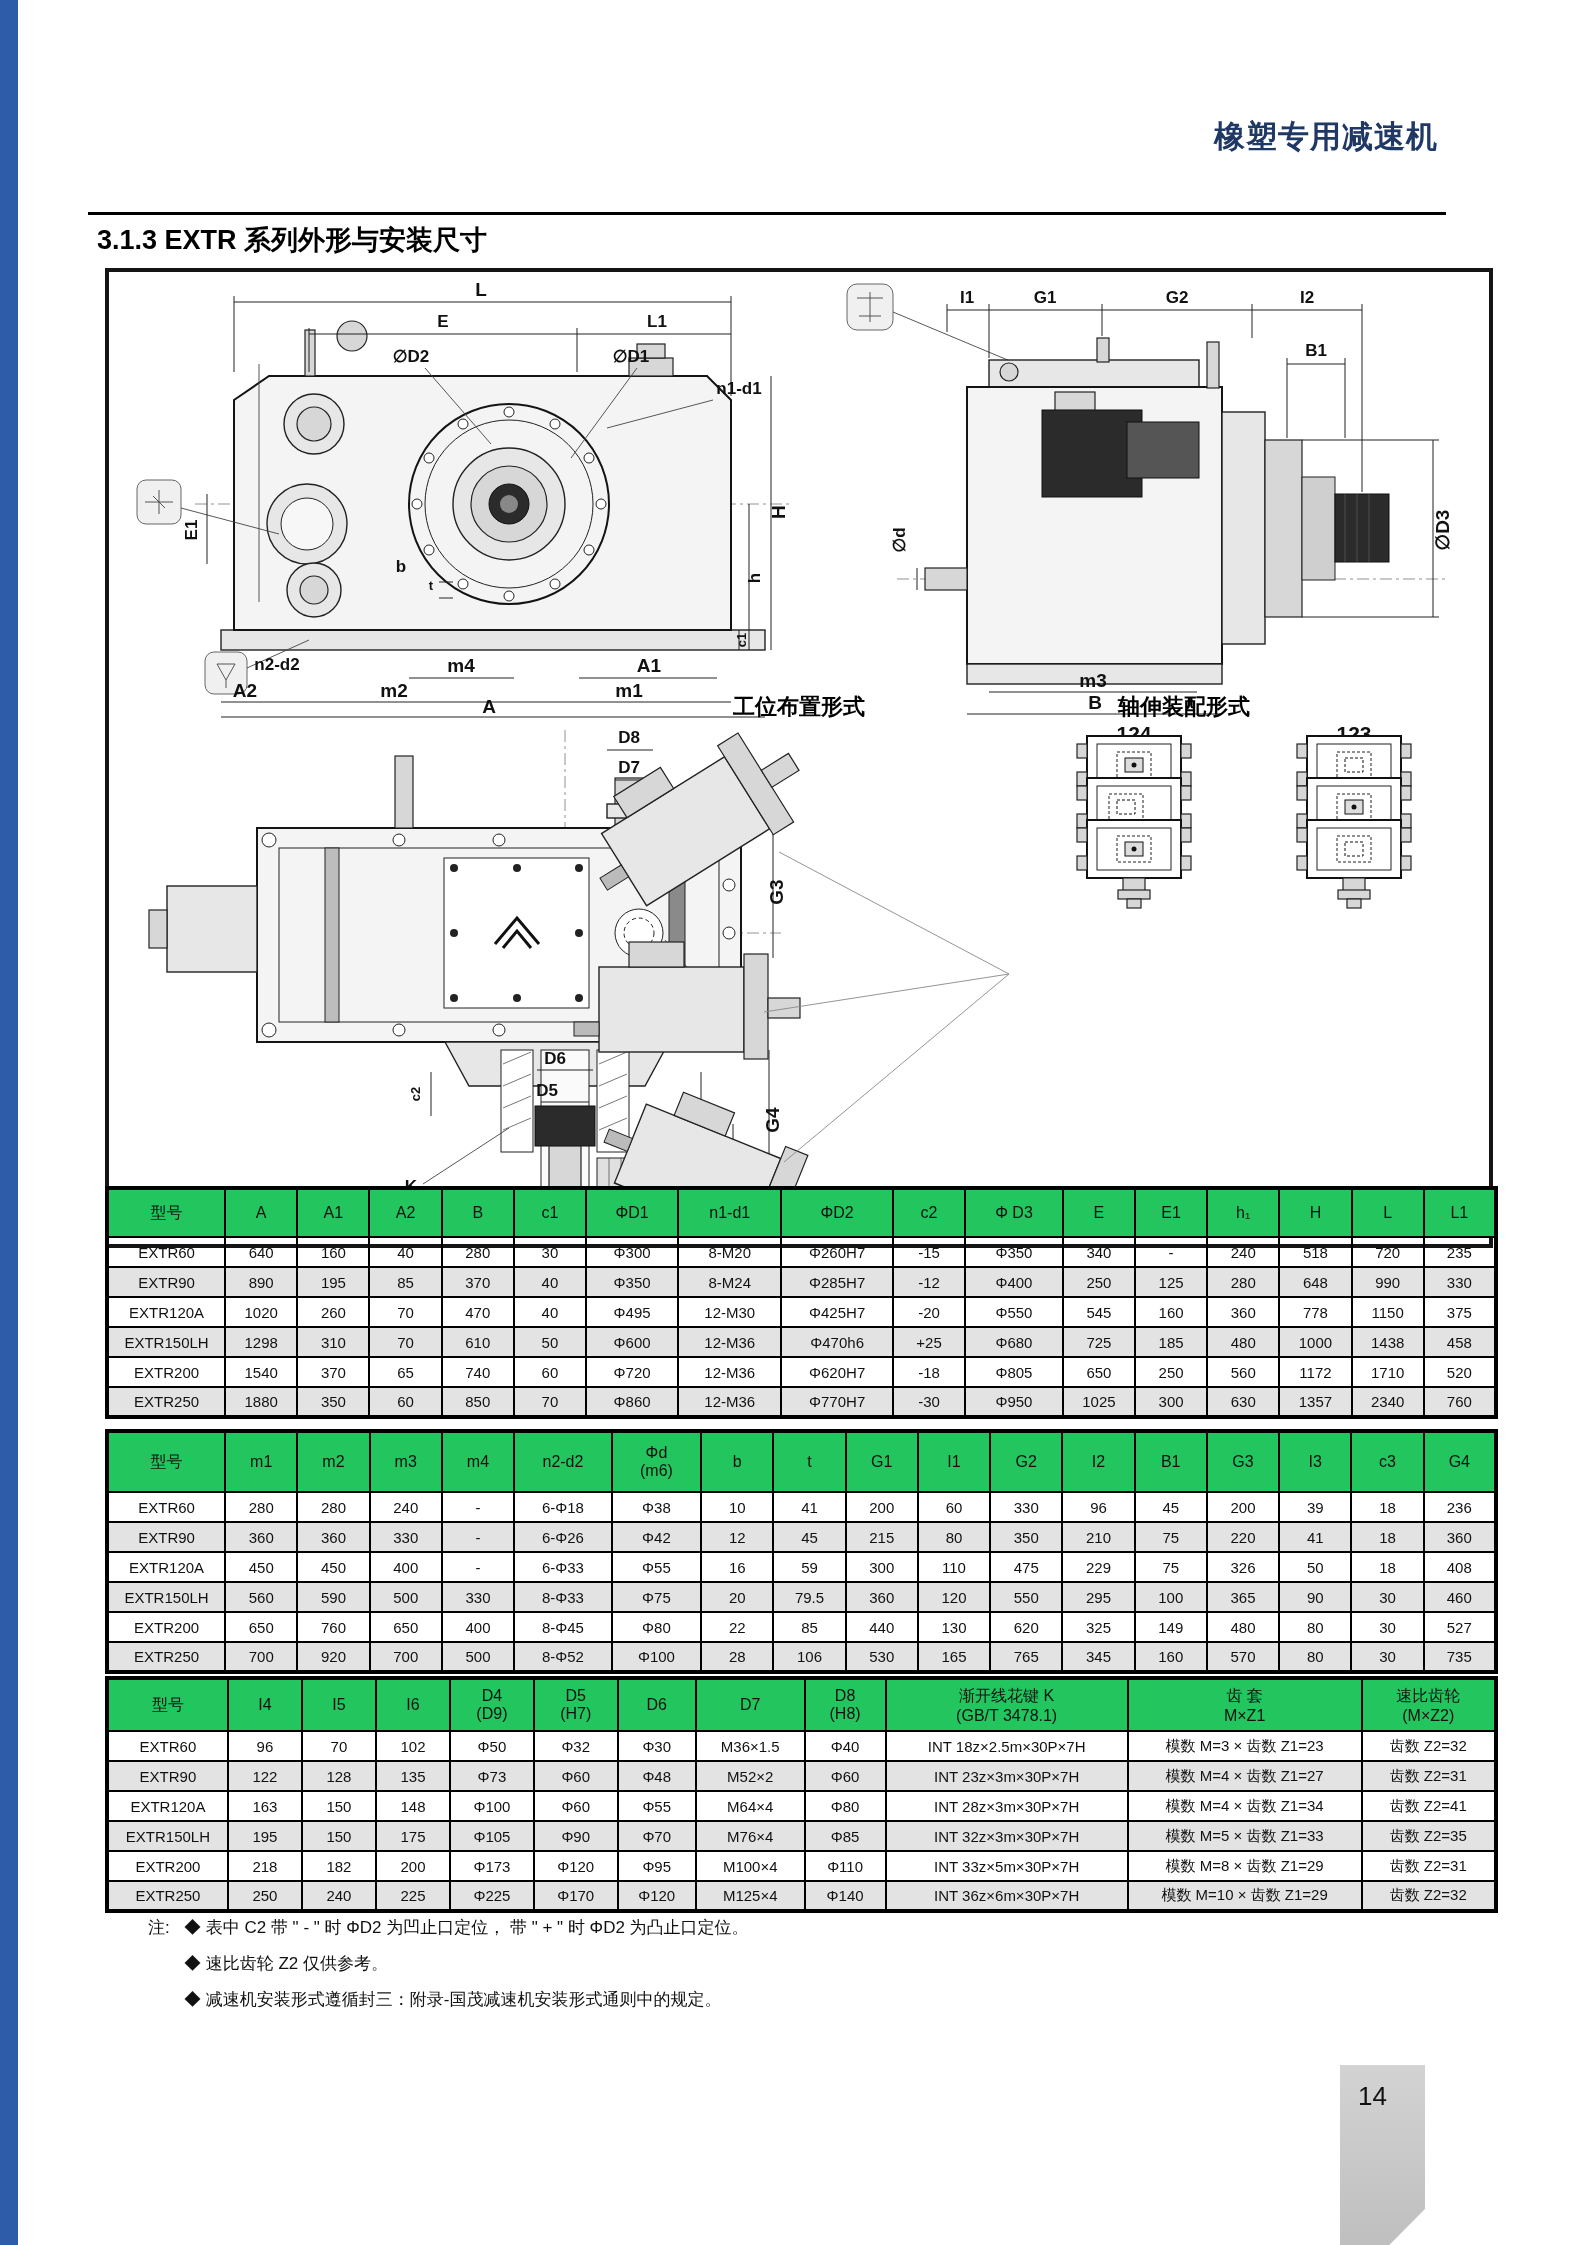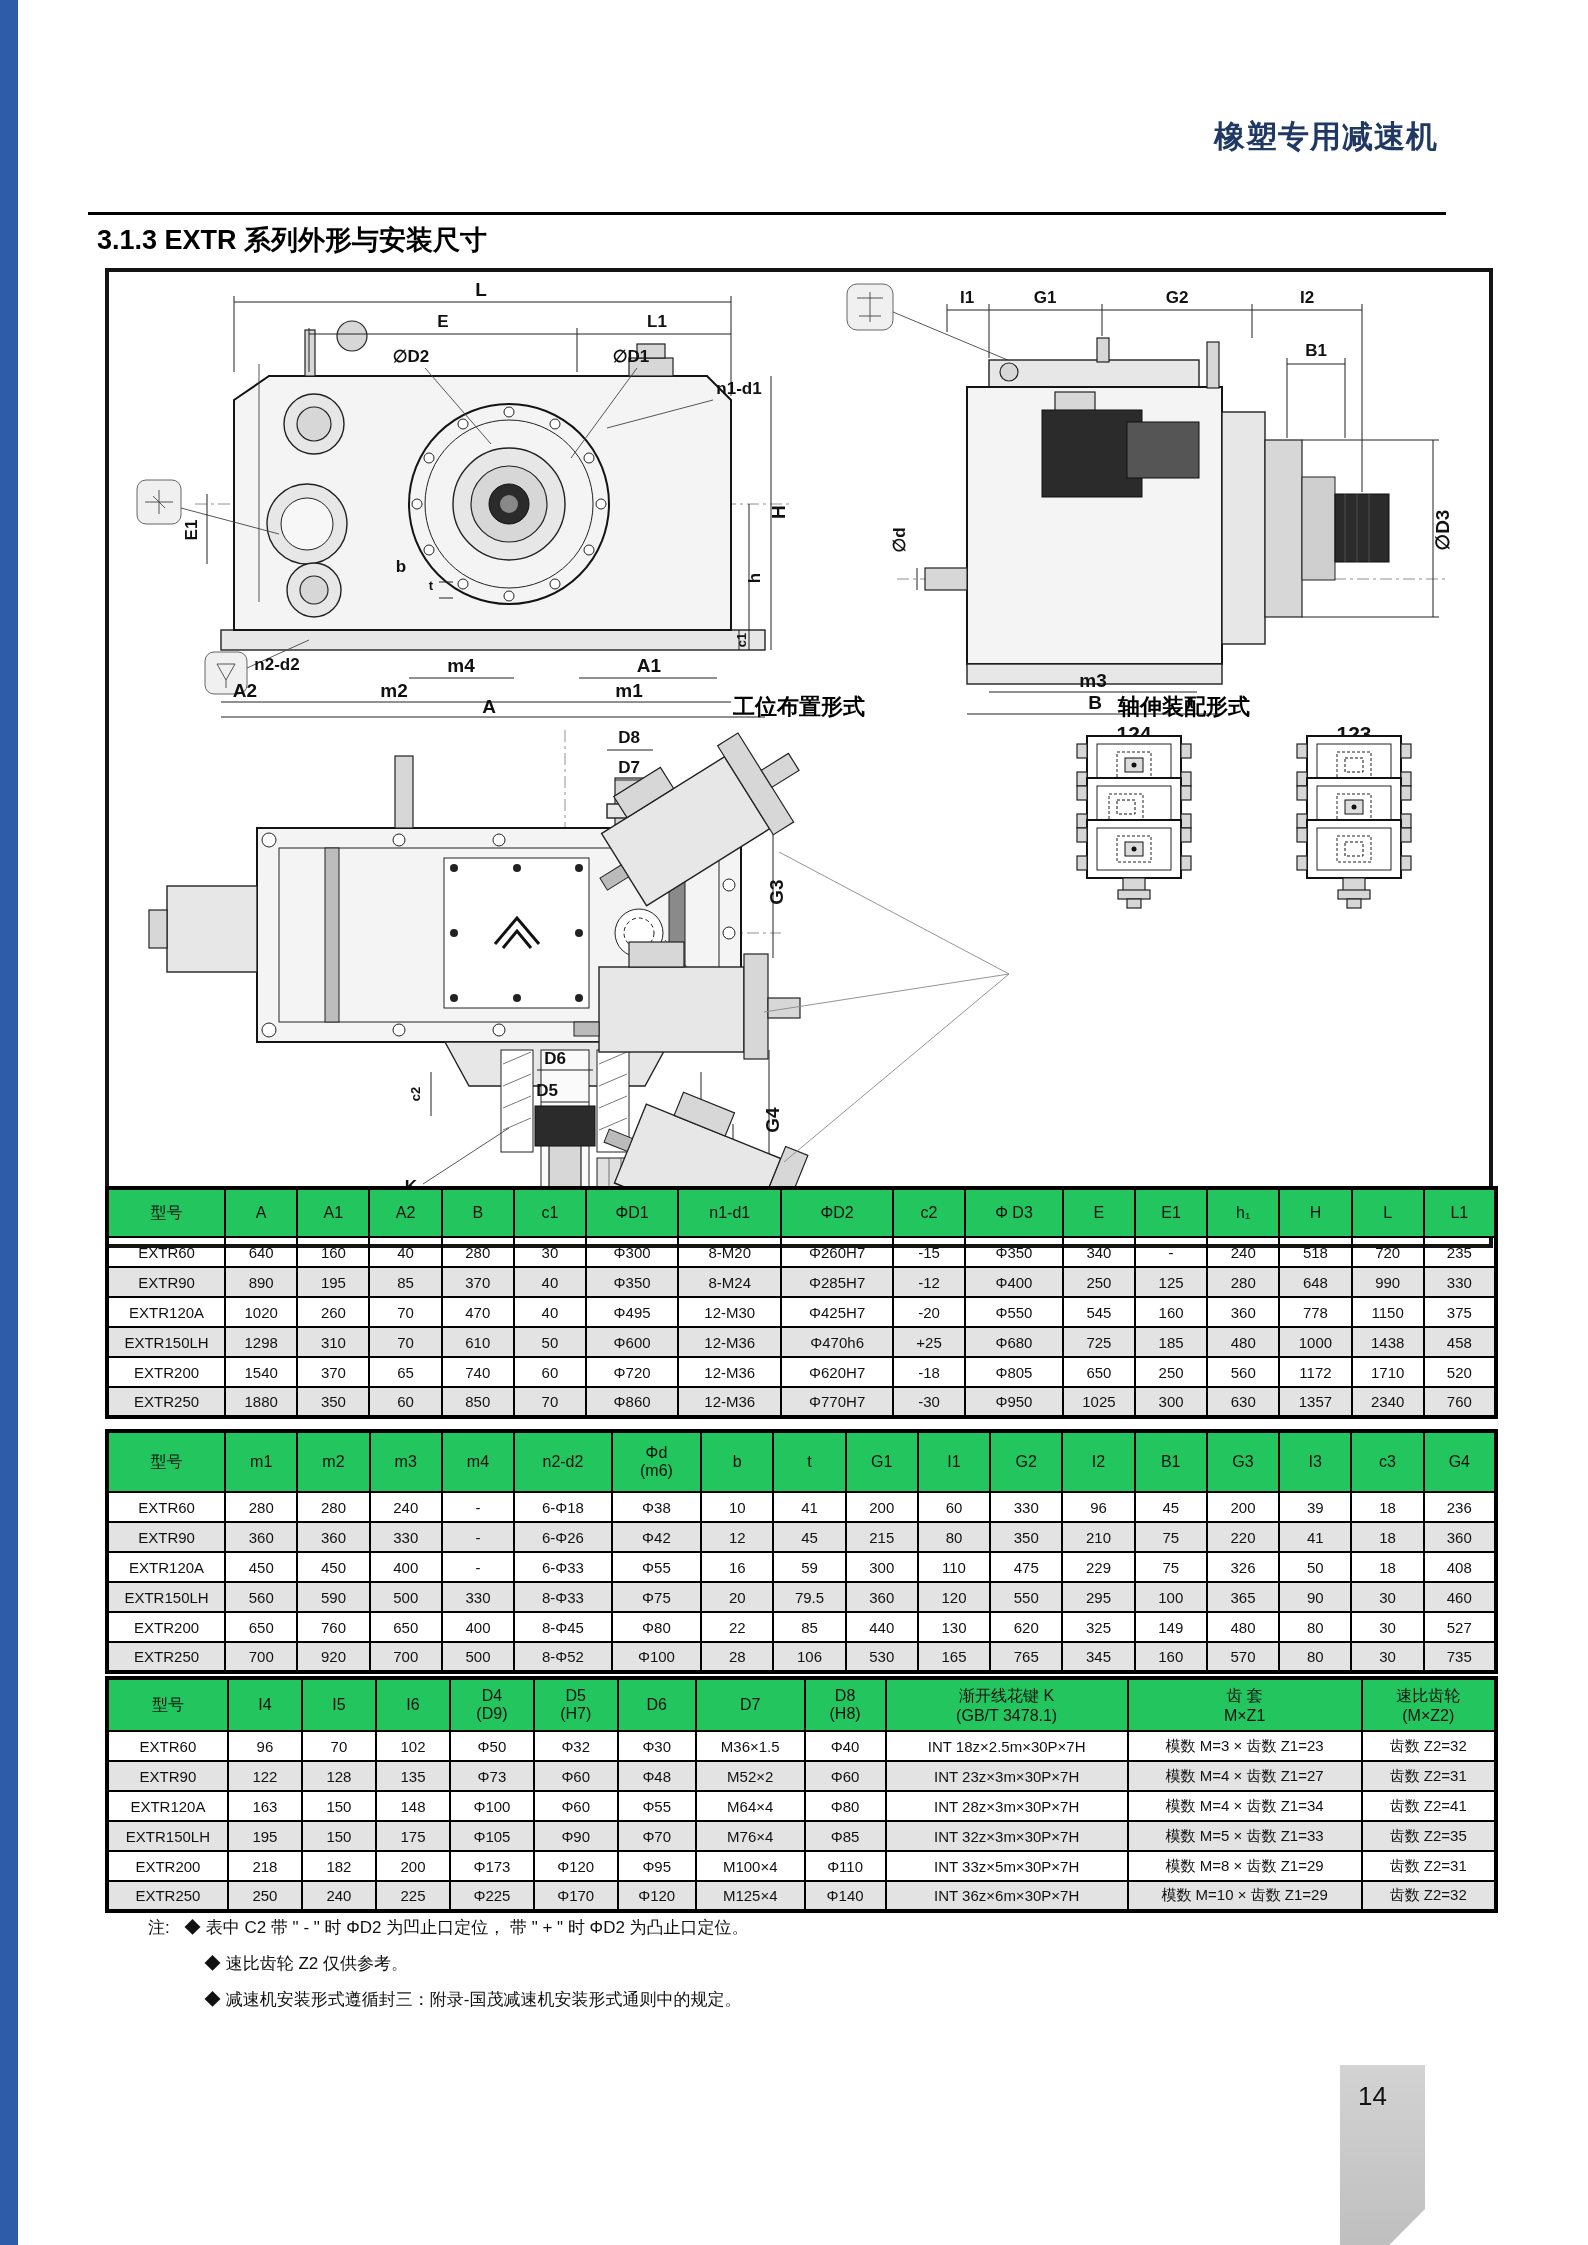--- a/index.html
+++ b/index.html
@@ -42,21 +42,21 @@
   .t1 th:nth-child(1){width:8%;} .t1 th:nth-child(7){width:6.2%;}
   .t1 th:nth-child(8){width:7%;} .t1 th:nth-child(9){width:7.6%;} .t1 th:nth-child(11){width:6.6%;}
   .t2 th:nth-child(1){width:8%;} .t2 th:nth-child(6){width:6.6%;} .t2 th:nth-child(7){width:6%;}
   .t3 th:nth-child(1){width:8.2%;} .t3 th:nth-child(2),.t3 th:nth-child(3),.t3 th:nth-child(4){width:4.9%;}
   .t3 th:nth-child(5),.t3 th:nth-child(6){width:5.6%;} .t3 th:nth-child(7){width:5.2%;}
   .t3 th:nth-child(8){width:7.4%;} .t3 th:nth-child(9){width:5.4%;}
   .t3 th:nth-child(10){width:17%;} .t3 th:nth-child(11){width:16.4%;}
   .notes{position:absolute;left:148px;top:1916px;font-size:17px;color:#111;}
   .note-line{margin-bottom:13px;display:flex;}
   .note-prefix{width:36px;}
-  .note-indent{margin-left:56px;}
+  .note-indent{margin-left:36px;}
   .page-tab{position:absolute;left:1340px;top:2065px;width:85px;height:180px;
             background:linear-gradient(180deg,#d3d3d3,#bfbfbf);
             clip-path:polygon(0 0,100% 0,100% 80%,58% 100%,0 100%);}
   .page-tab span{display:block;margin:16px 0 0 18px;font-size:26px;color:#111;}
 </style>
 </head>
 <body>
 
 <div class="page">
 

